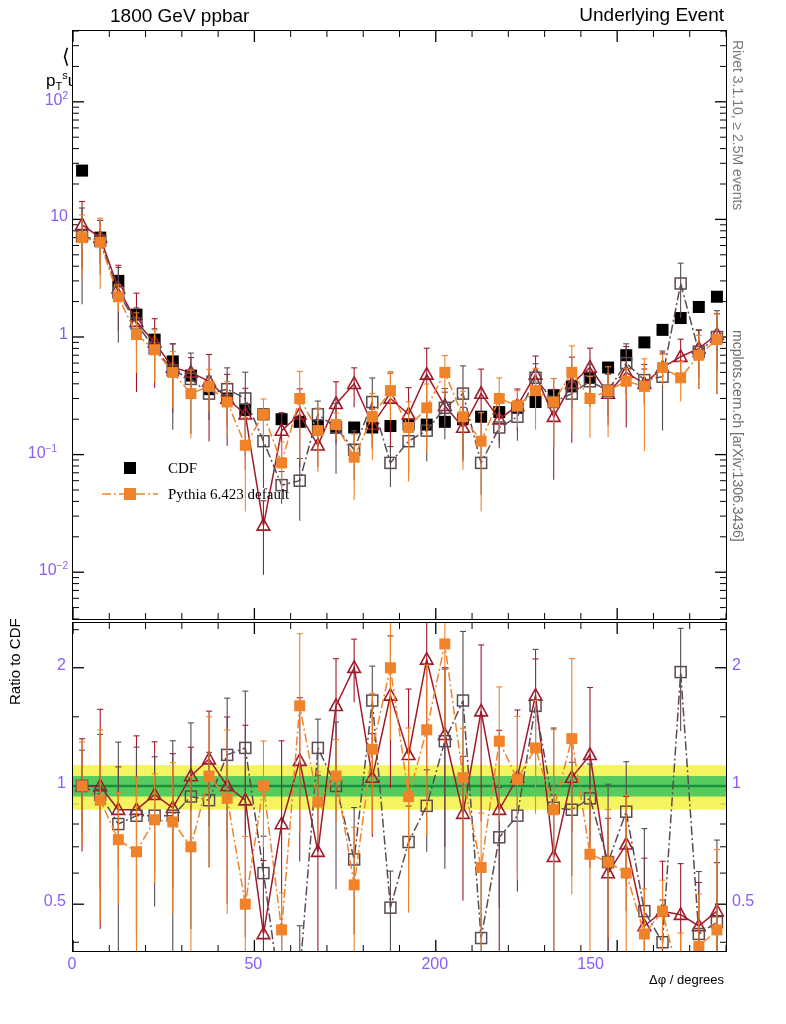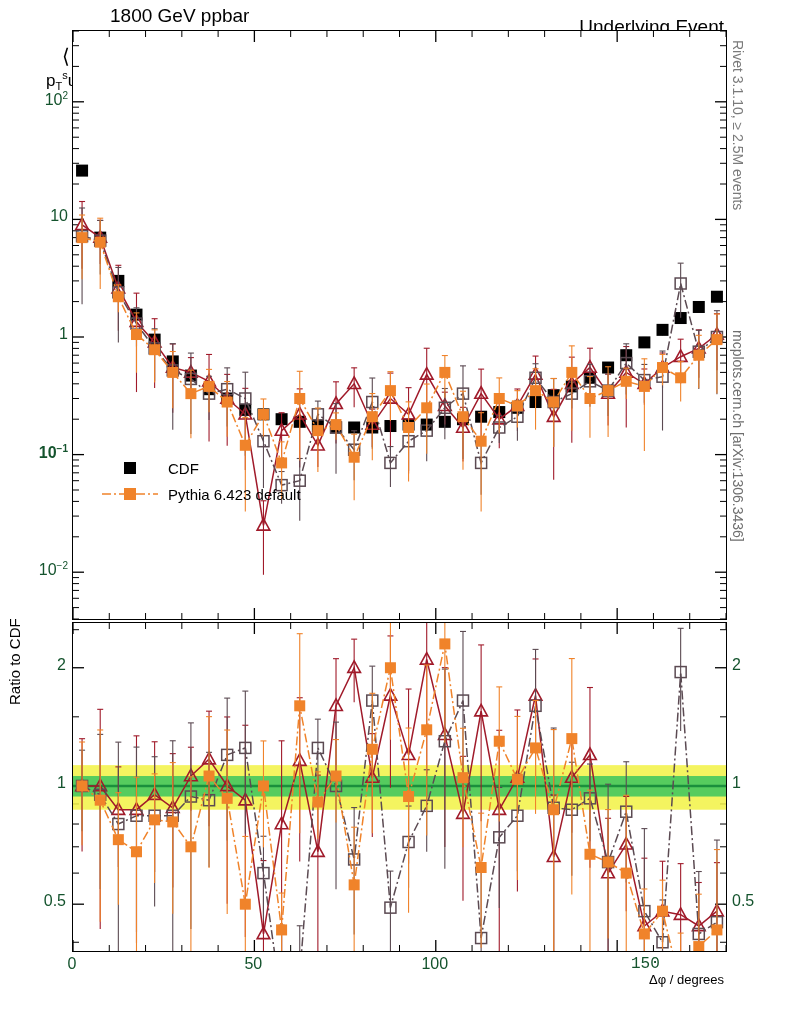--- a/index.html
+++ b/index.html
@@ -1,21 +1,21 @@
 <!DOCTYPE html>
 <html><head>
 <meta charset="utf-8">
 <style>
   html,body{margin:0;padding:0;background:#ffffff;}
   body{width:786px;height:1024px;font-family:"Liberation Sans",sans-serif;color:#000;}
   #root{position:relative;width:786px;height:1024px;overflow:hidden;}
 
   .hdr{position:absolute;font-size:19px;color:#000;}
   #hdr-left{left:110px;top:5px;}
-  #hdr-right{right:62px;top:16px;}
+  #hdr-right{right:62px;top:4px;}
 
   
   .panel{position:absolute;border:1.3px solid #000;background:#fff;box-sizing:border-box;}
   #main-panel{left:72px;top:30px;width:655px;height:590px;}
   #ratio-panel{left:72px;top:622px;width:655px;height:330px;}
 
   .plotarea{position:absolute;left:0;top:0;width:100%;height:100%;overflow:hidden;}
 
   svg{display:block;}
 
@@ -29,28 +29,28 @@
   .rightrot{position:absolute;transform-origin:left top;white-space:nowrap;color:#7a7a7a;font-size:14px;}
   #rot1{left:746px;top:40px;transform:rotate(90deg);}
   #rot2{left:746px;top:330px;transform:rotate(90deg);color:#6e6e6e;}
 
   .ttl{position:absolute;font-size:15px;color:#000;}
   #plot-title{left:265px;top:60px;}
 
   .watermark{position:absolute;left:330px;top:588px;font-size:13px;color:#c8c8c8;}
 
   
-  .tick{position:absolute;font-size:16px;color:#14532d;}
+  .tick{position:absolute;font-size:16px;color:#8b5cf6;}
   .ticky{text-align:right;}
 
   
   #legend{position:absolute;left:100px;top:455px;font-size:15px;}
   #legend .row{display:flex;align-items:center;height:26px;}
   #legend .mk{width:60px;height:20px;margin-right:8px;}
-  #legend .lb{white-space:nowrap;}
+  #legend .lb{white-space:nowrap;font-family:Liberation Serif, serif;}
 </style>
 </head>
 <body>
 
 <div id="root">
 
   <div class="hdr" id="hdr-left">1800 GeV ppbar</div>
   <div class="hdr" id="hdr-right">Underlying Event</div>
 
   <div class="axlab" id="ylab-main">
@@ -1023,32 +1023,32 @@
         <line x1="643.9305555555555" y1="226.55956834760093" x2="643.9305555555555" y2="328" stroke="#f0832a" stroke-width="1.1"></line>
         <line x1="640.9305555555555" y1="226.55956834760093" x2="646.9305555555555" y2="226.55956834760093" stroke="#f0832a" stroke-width="1.1"></line>
         <rect x="638.4305555555555" y="301.41660702104696" width="11" height="11" fill="#f0832a"></rect>
       </svg>
   </div>
 
   <div id="ticklabels">
       <div class="tick ticky" style="left: 20px; top: 89.8023px;;width:48px;text-align:right;">10<sup style="font-size:10px">2</sup></div>
       <div class="tick ticky" style="left: 20px; top: 207.402px;;width:48px;text-align:right;">10</div>
       <div class="tick ticky" style="left: 20px; top: 325.002px;;width:48px;text-align:right;">1</div>
-      <div class="tick ticky" style="left: 20px; top: 442.602px;;width:48px;text-align:right;font-weight:bold;">10<sup style="font-size:10px">−1</sup></div>
+      <div class="tick ticky" style="left: 9px; top: 442.602px;;width:48px;text-align:right;">10<sup style="font-size:10px">−1</sup></div>
       <div class="tick ticky" style="left: 20px; top: 560.202px;;width:48px;text-align:right;">10<sup style="font-size:10px">−2</sup></div>
       <div class="tick ticky" style="left: 22px; top: 892.193px;;width:44px;text-align:right;">0.5</div>
       <div class="tick " style="left: 732px; top: 892.193px;;width:44px;text-align:left;">0.5</div>
       <div class="tick ticky" style="left: 22px; top: 773.97px;;width:44px;text-align:right;">1</div>
       <div class="tick " style="left: 732px; top: 773.97px;;width:44px;text-align:left;">1</div>
       <div class="tick ticky" style="left: 22px; top: 655.748px;;width:44px;text-align:right;">2</div>
       <div class="tick " style="left: 732px; top: 655.748px;;width:44px;text-align:left;">2</div>
       <div class="tick " style="left: 58px; top: 955px;;width:28px;text-align:center;">0</div>
       <div class="tick " style="left: 239.389px; top: 955px;;width:28px;text-align:center;">50</div>
-      <div class="tick " style="left: 420.778px; top: 955px;;width:28px;text-align:center;">100</div>
-      <div class="tick " style="left: 631px; top: 955px;;width:28px;text-align:center;font-family:Liberation Mono, monospace;">150</div>
+      <div class="tick " style="left: 420.778px; top: 955px;;width:28px;text-align:center;">200</div>
+      <div class="tick " style="left: 576px; top: 955px;;width:28px;text-align:right;">150</div>
     </div>
 
   <div id="legend">
       <div class="row">
         <span class="mk">
           <svg width="60" height="20">
             <rect x="24" y="4" width="12" height="12" fill="#000000"></rect>
           </svg>
         </span>
         <span class="lb">CDF</span>

